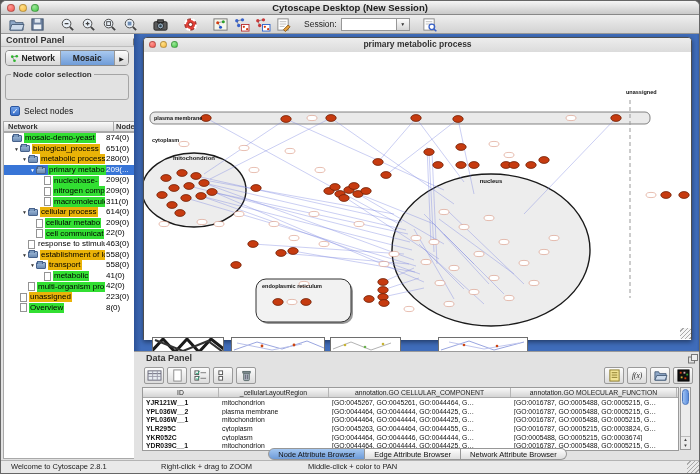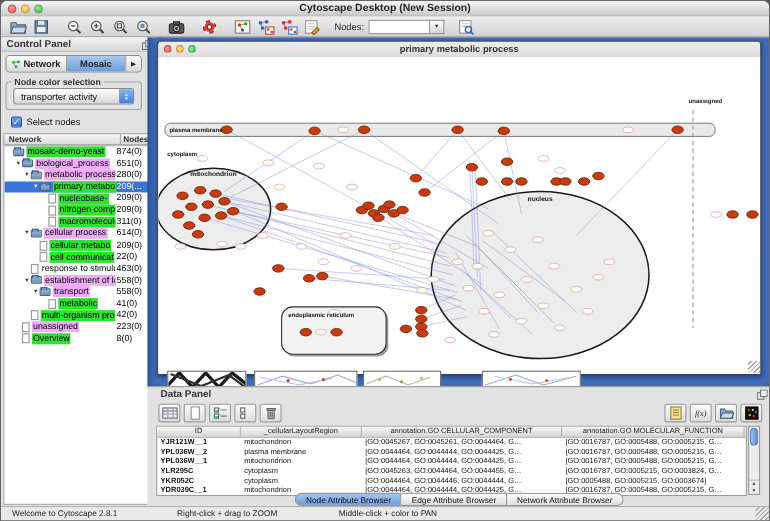--- a/index.html
+++ b/index.html
@@ -18,21 +18,21 @@
   .toolbar { position:absolute; left:0; top:14px; right:0; height:19px; background:linear-gradient(#efefef,#d2d2d2); border-bottom:1px solid #979797; display:flex; align-items:center; padding-left:5px; }
   .tbtn { width:21px; height:17px; display:flex; align-items:center; justify-content:center; flex:none; }
   .tbtn svg { width:17px; height:15px; }
   .tsep { width:9px; flex:none; }
   .search-label { font-size:8.5px; color:#222; margin:0 4px 0 10px; }
   .search { display:flex; align-items:center; }
   .search input { width:56px; height:13px; border:1px solid #979797; font-size:8px; padding:0 2px; background:#fff; }
   .sdd { width:13px; height:13px; background:linear-gradient(#fdfdfd,#d6d6d6); border:1px solid #979797; border-left:none; font-size:5px; color:#333; display:flex; align-items:center; justify-content:center; }
 
   
-  .cpanel { position:absolute; left:0; top:33px; width:146px; height:428px; background:#e2e2e2; border-right:5px solid #6d28d9; }
+  .cpanel { position:absolute; left:0; top:33px; width:146px; height:428px; background:#e2e2e2; border-right:1px solid #6d28d9; }
   .phead { height:13px; line-height:13px; font-size:9px; font-weight:bold; color:#333; padding-left:5px; background:linear-gradient(#f3f3f3,#dadada); border-bottom:1px solid #bdbdbd; position:relative; }
   .floatbtn { position:absolute; right:3px; top:2px; width:10px; height:10px; }
   .segtabs { position:absolute; top:16px; left:4px; width:124px; height:16px; display:flex; border:1px solid #8a8a8a; border-radius:4px; overflow:hidden; background:#e8e8e8; }
   .segtab { flex:1; display:flex; align-items:center; justify-content:center; gap:2px; font-size:8.5px; font-weight:bold; color:#222; background:linear-gradient(#fdfdfd,#d7d7d7); border-right:1px solid #999; }
   .segtab.sel { background:linear-gradient(#a9c9ef,#6f9cd8); }
   .segarrow { width:13px; flex:none; display:flex; align-items:center; justify-content:center; font-size:6px; color:#222; background:linear-gradient(#fdfdfd,#d7d7d7); }
   .groupbox { position:absolute; top:40px; left:4px; width:124px; height:26px; border:1px solid #a5a5a5; border-radius:3px; }
   .grouplabel { position:absolute; top:-5px; left:5px; background:#e2e2e2; font-size:8px; font-weight:bold; color:#333; padding:0 2px; }
   .select { position:absolute; top:5px; left:6px; width:110px; height:15px; border:1px solid #8a8a8a; border-radius:3px; background:linear-gradient(#ffffff,#d6d6d6); font-size:8.5px; line-height:14px; padding-left:6px; color:#111; overflow:hidden; }
   .spin { position:absolute; right:0; top:0; width:13px; height:13px; background:linear-gradient(#84b2ef,#4a7fd4); border-left:1px solid #8a8a8a; border-radius:0 2px 2px 0; display:flex; flex-direction:column; align-items:center; justify-content:center; color:#fff; font-size:4px; line-height:4px; }
@@ -44,21 +44,21 @@
   .treelist { position:absolute; top:98px; left:2px; right:2px; bottom:3px; background:#fff; border:1px solid #a9a9a9; overflow:hidden; }
   .trow { height:10.6px; display:flex; align-items:center; position:relative; white-space:nowrap; font-size:8px; }
   .trow.sel { background:#3875d7; }
   .tarrow { width:7px; flex:none; font-size:5px; color:#333; text-align:center; }
   .trow.sel .tarrow { color:#fff; }
   .fico { width:10px; height:7px; flex:none; background:linear-gradient(#9db8d8,#6d8cb4); border:1px solid #47628c; border-radius:1px; margin-right:2px; position:relative; }
   .fico:before { content:""; position:absolute; top:-2px; left:0; width:4px; height:2px; background:#7d9cc0; border:1px solid #47628c; border-bottom:none; }
   .pico { width:7px; height:9px; flex:none; background:#fff; border:1px solid #949494; margin-right:2px; }
   .tlabel { padding:0 1px; line-height:10px; color:#000; overflow:hidden; }
   .hl-green { background:#32df32; }
-  .hl-red { background:#f0abfc;text-align:center; }
+  .hl-red { background:#eab308;text-align:center; }
   .tcount { position:absolute; left:101px; line-height:10.6px; color:#000; background:#fff; padding-left:1px; }
   .trow.sel .tcount { color:#fff; background:transparent; }
 
   
   .desktop { position:absolute; left:133px; top:33px; width:567px; height:317px; background:linear-gradient(90deg,#2c5297 0,#3f6cba 7px,#3f6cba calc(100% - 4px),#2c5297 100%); overflow:hidden; }
   .netwin { position:absolute; left:9px; top:3px; width:549px; height:303px; background:#fff; border:1px solid #4e4e4e; border-radius:4px 4px 0 0; box-shadow:0 2px 5px rgba(0,0,0,.45); }
   .netwin-tb { height:31px; background:linear-gradient(#ededed,#c7c7c7); border-bottom:1px solid #979797; border-radius:3px 3px 0 0; position:relative; }
   .netwin-tb .tl { top:3px; width:7px; height:7px; }
   .netwin-tb .tl.r{left:5px} .netwin-tb .tl.y{left:16px} .netwin-tb .tl.g{left:27px}
   .netwin-title { text-align:center; font-size:8.5px; font-weight:bold; line-height:13px; color:#333; }
@@ -204,21 +204,21 @@
       </div>
     <div class="tbtn">
         <svg viewBox="0 0 18 16">
           <rect x="3" y="2" width="11" height="12" fill="#fff" stroke="#888"></rect>
           <line x1="5" y1="5" x2="12" y2="5" stroke="#bbb"></line>
           <line x1="5" y1="7.5" x2="12" y2="7.5" stroke="#bbb"></line>
           <line x1="5" y1="10" x2="10" y2="10" stroke="#bbb"></line>
           <path d="M9 13.5l5-5 2 2-5 5z" fill="#e8a33d" stroke="#8a5a1a"></path>
         </svg>
       </div>
-    <span class="search-label">Nodes:</span>
+    <span class="search-label">Session:</span>
     <span class="search">
       <input type="text" value="" style="">
       <span class="sdd">▼</span>
     </span>
     <div class="tsep"></div>
     <div class="tbtn">
         <svg viewBox="0 0 18 16">
           <rect x="3" y="2" width="11" height="12" fill="#fff" stroke="#888"></rect>
           <line x1="5" y1="5" x2="12" y2="5" stroke="#bbb"></line>
           <line x1="5" y1="7.5" x2="12" y2="7.5" stroke="#bbb"></line>
@@ -247,27 +247,20 @@
           </svg>
         <span>Network</span>
       </div>
       <div class="segtab sel">
         <span>Mosaic</span>
       </div>
       <div class="segarrow">▶</div>
     </div>
     <div class="groupbox">
       <span class="grouplabel">Node color selection</span>
-      <div class="select">
-        <span>transporter activity</span>
-        <span class="spin">
-            <span>▲</span>
-            <span>▼</span>
-          </span>
-      </div>
     </div>
     <div class="cbrow">
       <span class="cb">✓</span>
       <span>Select nodes</span>
     </div>
     <div class="treeheader">
       <span class="thc1">Network</span>
       <span class="thc2">Nodes</span>
     </div>
     <div class="treelist" id="treelist">

